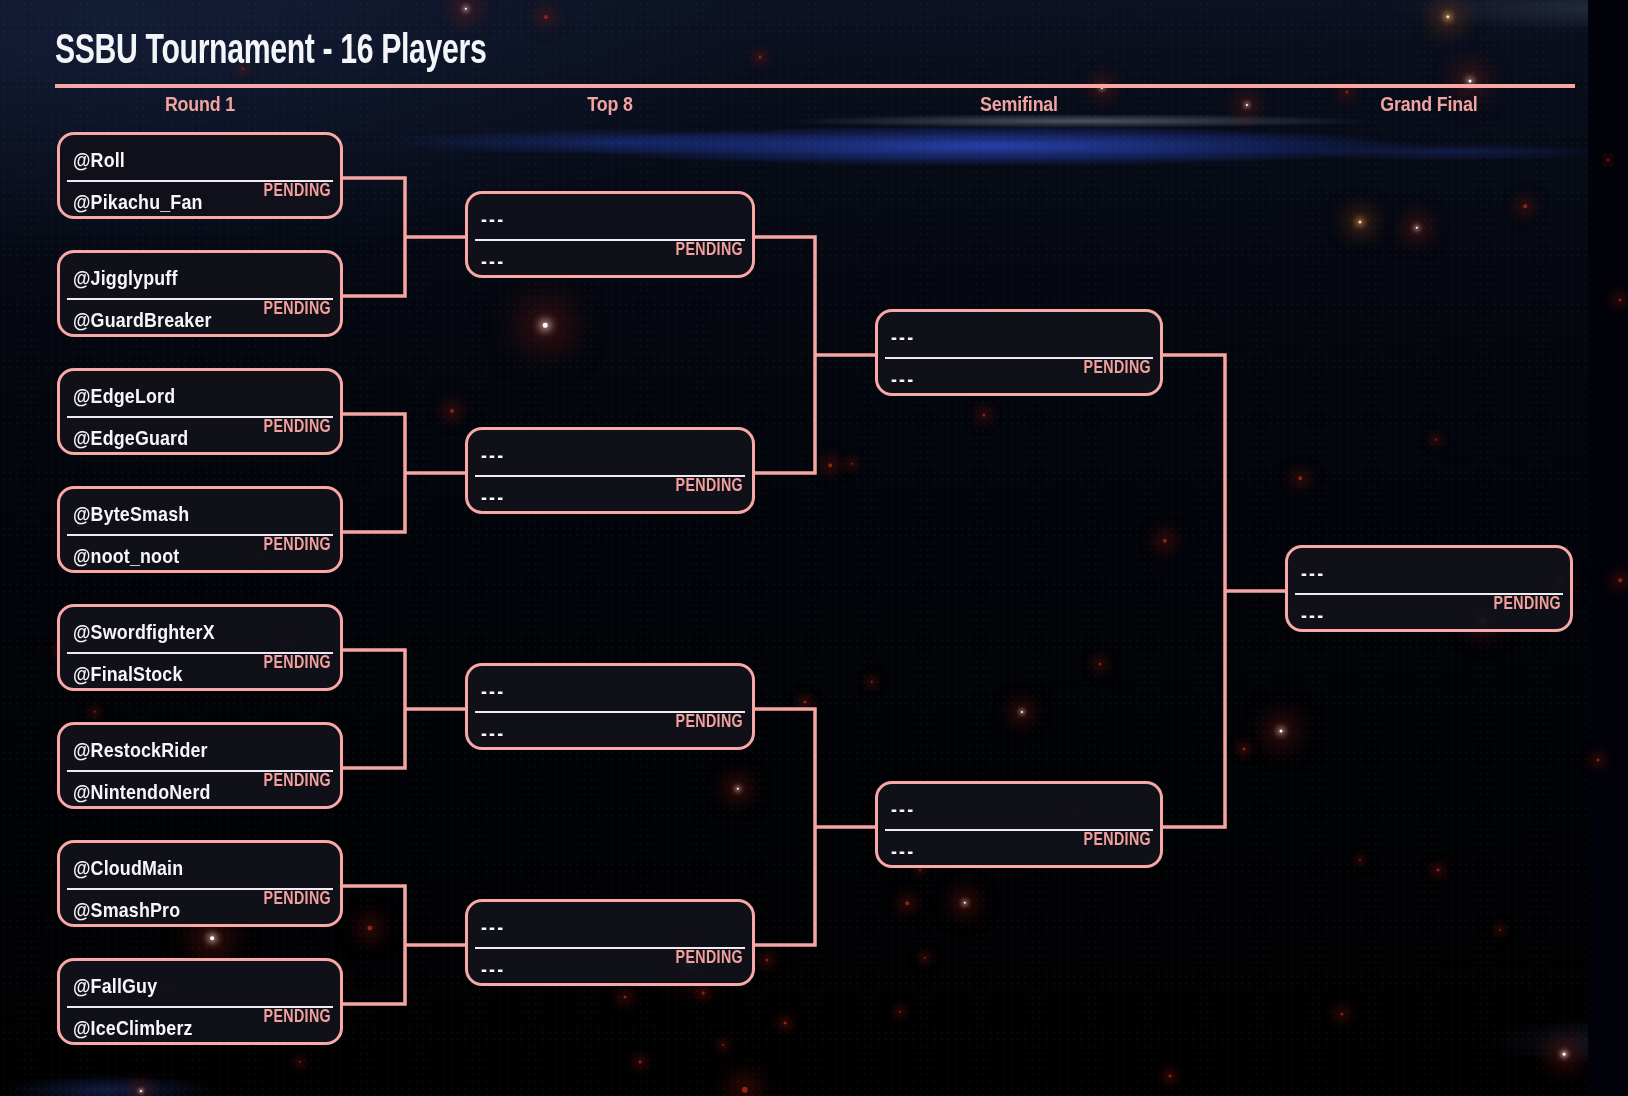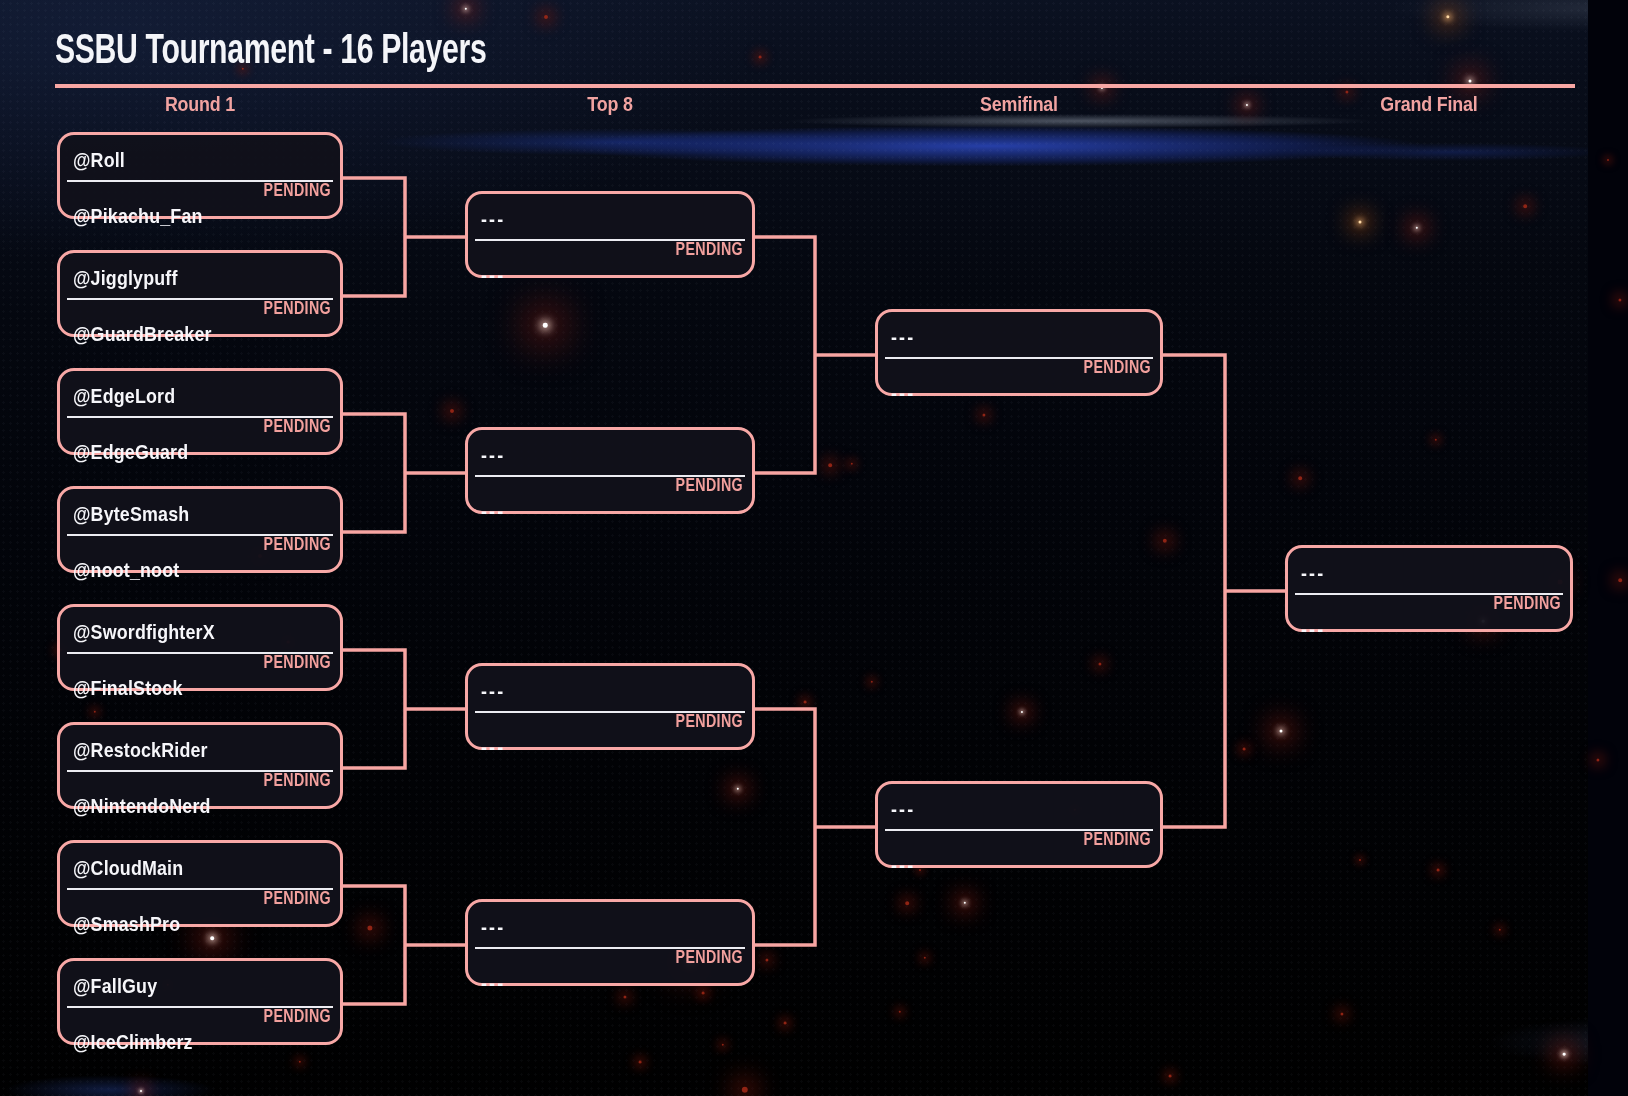--- a/index.html
+++ b/index.html
@@ -62,21 +62,21 @@
   .m04{top:604px}.m05{top:722px}.m06{top:840px}.m07{top:958px}
   .m10{top:191px}.m11{top:427px}.m12{top:663px}.m13{top:899px}
   .m20{top:309px}.m21{top:781px}
   .m30{top:545px}
 
   .pname{
     position:absolute;left:13px;right:10px;height:26px;
     font-size:21px;font-weight:700;color:#f6f6fa;line-height:26px;
     white-space:nowrap;overflow:visible;letter-spacing:.2px;
   }
-  .p1{top:12px}.p2{top:68px}
+  .p1{top:12px}.p2{top:54px}
   .cond{display:inline-block;transform:scaleX(.85);transform-origin:left center;}
   .divider{position:absolute;left:7px;right:7px;top:45px;height:1.5px;background:#ececf2;}
   .status{
     position:absolute;right:9px;top:47px;height:16px;line-height:16px;
     font-size:19px;font-weight:700;color:#f2a09d;white-space:nowrap;
   }
   .cond-r{display:inline-block;transform:scaleX(.75);transform-origin:right center;letter-spacing:.5px;}
   .dash{letter-spacing:2.5px;}
 </style>
 </head>

